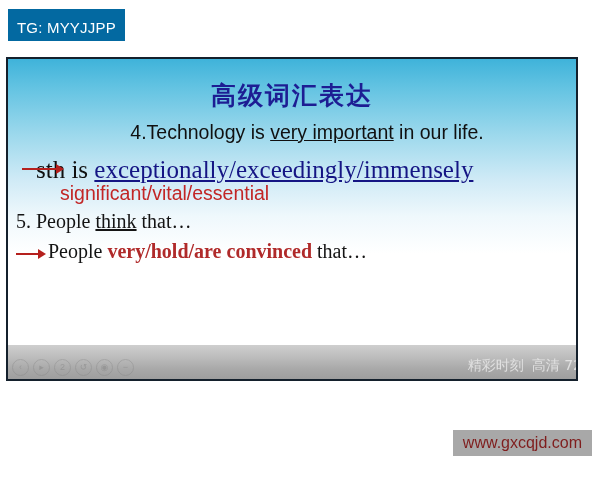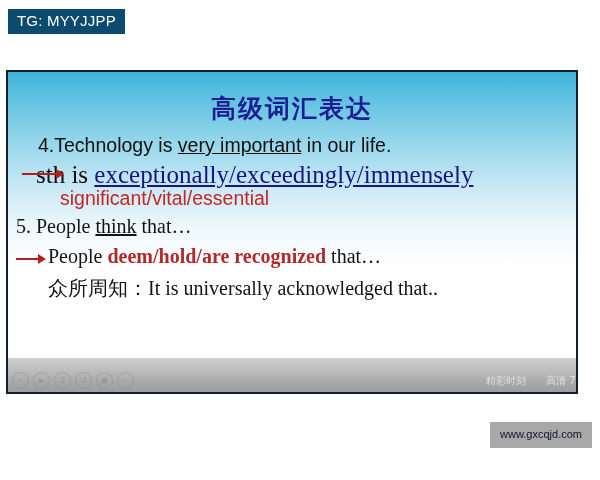--- a/index.html
+++ b/index.html
@@ -13,35 +13,35 @@
     position: relative;
     overflow: hidden;
     font-family: "Liberation Sans", sans-serif;
   }
 
   
   .tg-badge {
     position: absolute;
     left: 8px;
     top: 9px;
-    background: #0c4a6e;
+    background: #0369a1;
     color: #ffffff;
     font-family: "Liberation Sans", sans-serif;
     font-size: 15px;
     line-height: 22px;
-    padding: 1px 9px 2px 9px;
+    padding: 8px 9px 2px 9px;
     letter-spacing: 0.2px;
     white-space: nowrap;
   }
 
   
   .player {
     position: absolute;
     left: 6px;
-    top: 70px;
+    top: 57px;
     width: 572px;
     height: 324px;
     border: 2px solid #14202c;
     box-sizing: border-box;
     background: #ffffff;
     overflow: hidden;
   }
 
   
   .slide {
@@ -85,21 +85,22 @@
     position: relative;
     white-space: nowrap;
   }
 
   
   .ln-sans {
     font-family: "Liberation Sans", sans-serif;
     font-size: 19.5px;
     color: #101010;
     padding-left: 30px;
-    margin-bottom: 4px;
+    margin-bottom: 12px;
+    text-align: center;
   }
   .ln-sans .u { text-decoration: underline; }
 
   
   .ln-arrow1 {
     font-family: Liberation Serif, serif;
     font-size: 25px;
     color: #101010;
     padding-left: 28px;
   }
@@ -195,37 +196,37 @@
     font-size: 9px;
     line-height: 14px;
     text-align: center;
     font-family: "Liberation Sans", sans-serif;
   }
   .ctrl-right {
     position: absolute;
     right: -6px;
     bottom: 4px;
     display: flex;
-    gap: 20px;
+    gap: 8px;
     color: #e9e9e9;
     font-family: "DejaVu Sans", "Liberation Sans", sans-serif;
-    font-size: 10px;
+    font-size: 14px;
     opacity: 0.85;
     white-space: nowrap;
   }
 
   
   .watermark {
     position: absolute;
     right: 8px;
-    bottom: 32px;
+    bottom: 24px;
     background: #a8a8a8;
-    color: #0f172a;
-    font-family: "Liberation Sans", sans-serif;
-    font-size: 11px;
+    color: #7f1d1d;
+    font-family: "Liberation Sans", sans-serif;
+    font-size: 16px;
     line-height: 23px;
     padding: 1px 10px 2px 10px;
     white-space: nowrap;
   }
 </style>
 </head>
 <body>
 
 <div class="tg-badge">TG: MYYJJPP</div>
 
@@ -252,24 +253,23 @@
 
       <div class="line ln-serif">
         <span>5. People </span><span class="u">think</span><span> that…</span>
       </div>
 
       <div class="line ln-serif" style="padding-left:40px;">
         <span class="arrow arrow-b">
           <span class="shaft"></span>
             <span class="head"></span>
         </span>
-        <span>People </span><span class="red-bold">deem/hold/are recognized</span><span> that…</span>
-      </div>
-
-      <div class="line ln-serif indent">众所周知：It is universally acknowledged that..</div>
+        <span>People </span><span class="red-bold">very/hold/are convinced</span><span> that…</span>
+      </div>
+
 
 
     </div>
 
     <svg class="cursor" viewBox="0 0 8 12">
       <path d="M0 0 L0 10 L2.4 7.6 L4.1 11.4 L5.6 10.7 L4 7.1 L7.2 7.0 Z" fill="#555555" stroke="#ffffff" stroke-width="0.5"></path>
     </svg>
   </div>
 
   <div class="controlbar">

